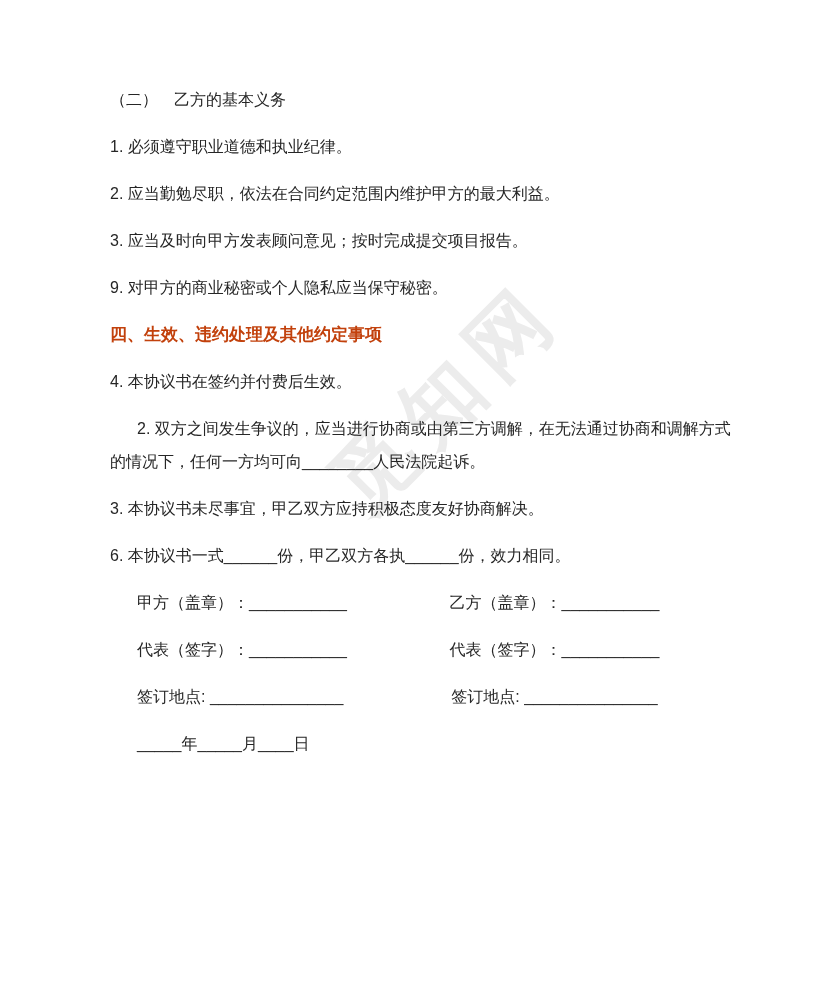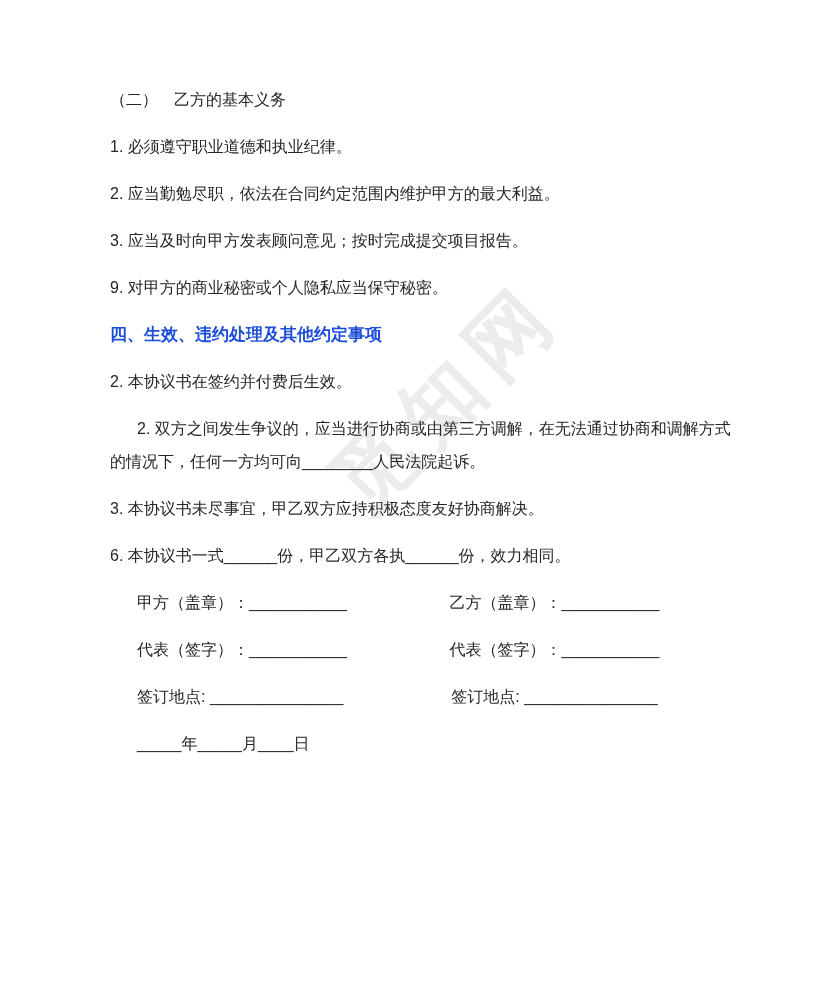--- a/index.html
+++ b/index.html
@@ -44,21 +44,21 @@
     font-weight: 400;
     white-space: nowrap;
   }
   .item {
     margin-left: 27px;
     white-space: nowrap;
   }
   .section-heading {
     font-size: 17px;
     font-weight: 700;
-    color: #1d4ed8;
+    color: #c2410c;
     line-height: 33px;
     margin: 0 0 28px 0;
     white-space: nowrap;
   }
   .clause-wrapped {
     margin: 0 0 14px 0;
   }
   .clause-wrapped .line {
     display: block;
     white-space: nowrap;
@@ -95,21 +95,21 @@
     <p class="item">1. 必须遵守职业道德和执业纪律。</p>
 
     <p class="item">2. 应当勤勉尽职，依法在合同约定范围内维护甲方的最大利益。</p>
 
     <p class="item">3. 应当及时向甲方发表顾问意见；按时完成提交项目报告。</p>
 
     <p class="item">9. 对甲方的商业秘密或个人隐私应当保守秘密。</p>
 
     <p class="section-heading">四、生效、违约处理及其他约定事项</p>
 
-    <p class="item">2. 本协议书在签约并付费后生效。</p>
+    <p class="item">4. 本协议书在签约并付费后生效。</p>
 
     <p class="clause-wrapped">
       <span class="line line-indent">2. 双方之间发生争议的，应当进行协商或由第三方调解，在无法通过协商和调解方式</span>
       <span class="line">的情况下，任何一方均可向________人民法院起诉。</span>
     </p>
 
     <p class="item">3. 本协议书未尽事宜，甲乙双方应持积极态度友好协商解决。</p>
 
     <p class="item">6. 本协议书一式______份，甲乙双方各执______份，效力相同。</p>
 

